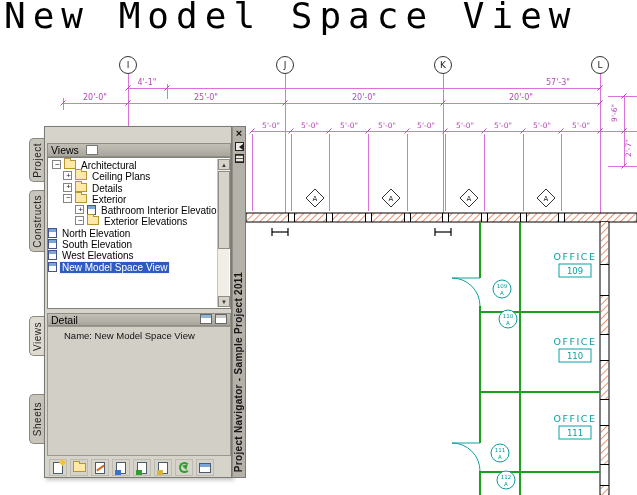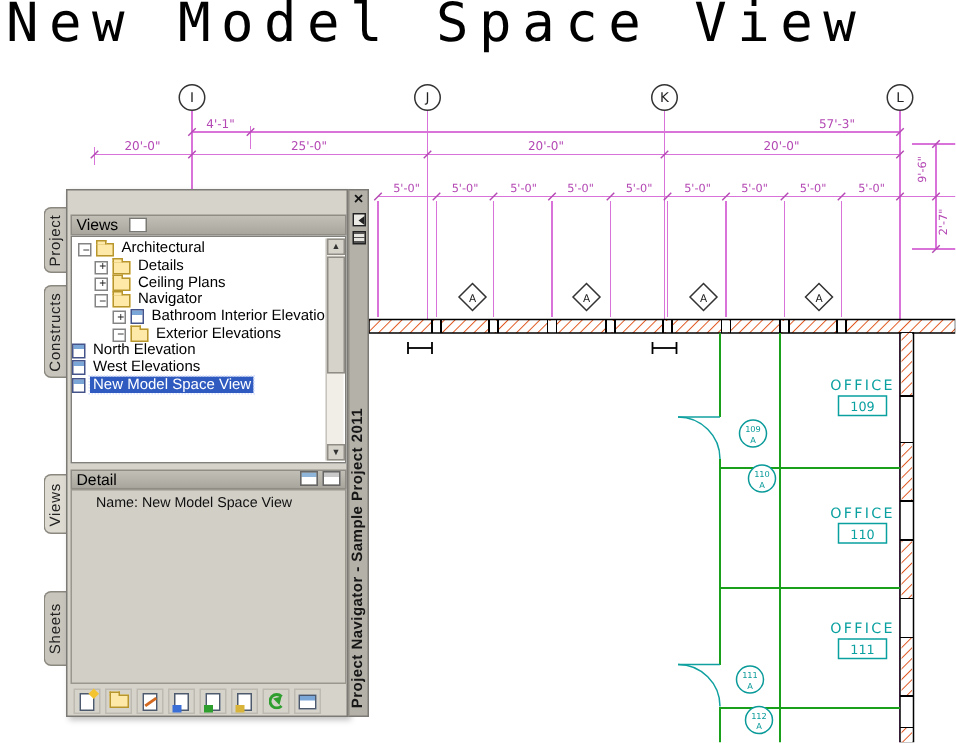--- a/index.html
+++ b/index.html
@@ -41,21 +41,21 @@
   .pr{width:9px;height:9px;border:1px solid #222;margin:3px auto 0;background:repeating-linear-gradient(#555 0 1px,#e8e6e0 1px 3px);cursor:pointer}
   .vtitle{position:absolute;bottom:5px;left:0;width:12px;writing-mode:vertical-rl;transform:rotate(180deg);font-size:10px;font-weight:bold;color:#161616;white-space:nowrap;letter-spacing:.3px}
 
   
   .views-hdr{position:absolute;left:2px;top:16px;width:184px;height:14px;background:linear-gradient(#c2bfb7,#a9a69e);border:1px solid #8f8d86;display:flex;align-items:center;padding:0 3px}
   .views-hdr .lbl{font-size:10.5px;color:#000}
   .hdr-icon{width:12px;height:10px;background:#fff;border:1px solid #7a7872;margin-left:7px}
 
   
   .tree{position:absolute;left:2px;top:30px;width:184px;height:152px;background:#fff;border:1px solid #82807a;overflow:hidden}
-  .trow{display:flex;align-items:flex-end;height:11.3px;white-space:nowrap;font-size:10px;cursor:default}
+  .trow{display:flex;align-items:flex-start;height:11.3px;white-space:nowrap;font-size:10px;cursor:default}
   .lvl0{padding-left:4px}.lvl1{padding-left:15px}.lvl2{padding-left:27px}.lvl3{}
   .ebox{flex:0 0 auto;width:9px;height:9px;border:1px solid #848484;background:#fff;position:relative;margin-right:3px;cursor:pointer}
   .ebox::before{position:absolute;left:0;top:-1.5px;width:9px;text-align:center;font-size:8px;line-height:9px;color:#222}
   .ebox.plus::before{content:"+"}
   .ebox.minus::before{content:"−"}
   .fold{flex:0 0 auto;width:12px;height:9px;background:#ffe9a8;border:1px solid #b8962e;position:relative;margin-right:3px}
   .fold::before{content:"";position:absolute;left:-1px;top:-3px;width:5px;height:2px;background:#ffe9a8;border:1px solid #b8962e;border-bottom:none}
   .doc{flex:0 0 auto;width:9px;height:10px;background:linear-gradient(#7aa7d8 0 3px,#fff 3px);border:1px solid #44548a;margin-right:3px}
   .tlabel{padding:0 2px;color:#000}
   .tlabel.sel{background:#2f5bc0;color:#fff;outline:1px dotted #dce4ff}
@@ -322,45 +322,49 @@
     <div class="tree">
       <div style="padding-top:2px;width:170px">
         <div class="trow lvl0">
           <span class="ebox minus"></span>
           <span class="fold"></span>
           <span class="tlabel">Architectural</span>
         </div>
         <div class="trow lvl1">
           <span class="ebox plus"></span>
           <span class="fold"></span>
-          <span class="tlabel">Details</span>
+          <span class="tlabel">Ceiling Plans</span>
         </div>
         <div class="trow lvl1">
           <span class="ebox plus"></span>
           <span class="fold"></span>
-          <span class="tlabel">Ceiling Plans</span>
+          <span class="tlabel">Details</span>
         </div>
         <div class="trow lvl1">
           <span class="ebox minus"></span>
           <span class="fold"></span>
-          <span class="tlabel">Navigator</span>
+          <span class="tlabel">Exterior</span>
         </div>
         <div class="trow lvl2">
           <span class="ebox plus"></span>
           <span class="doc"></span>
           <span class="tlabel">Bathroom Interior Elevations</span>
         </div>
         <div class="trow lvl2">
           <span class="ebox minus"></span>
           <span class="fold"></span>
           <span class="tlabel">Exterior Elevations</span>
         </div>
         <div class="trow lvl3">
           <span class="doc"></span>
           <span class="tlabel">North Elevation</span>
+        </div>
+        <div class="trow lvl3">
+          <span class="doc"></span>
+          <span class="tlabel">South Elevation</span>
         </div>
         <div class="trow lvl3">
           <span class="doc"></span>
           <span class="tlabel">West Elevations</span>
         </div>
         <div class="trow lvl3">
           <span class="doc"></span>
           <span class="tlabel sel">New Model Space View</span>
         </div>
       </div>

